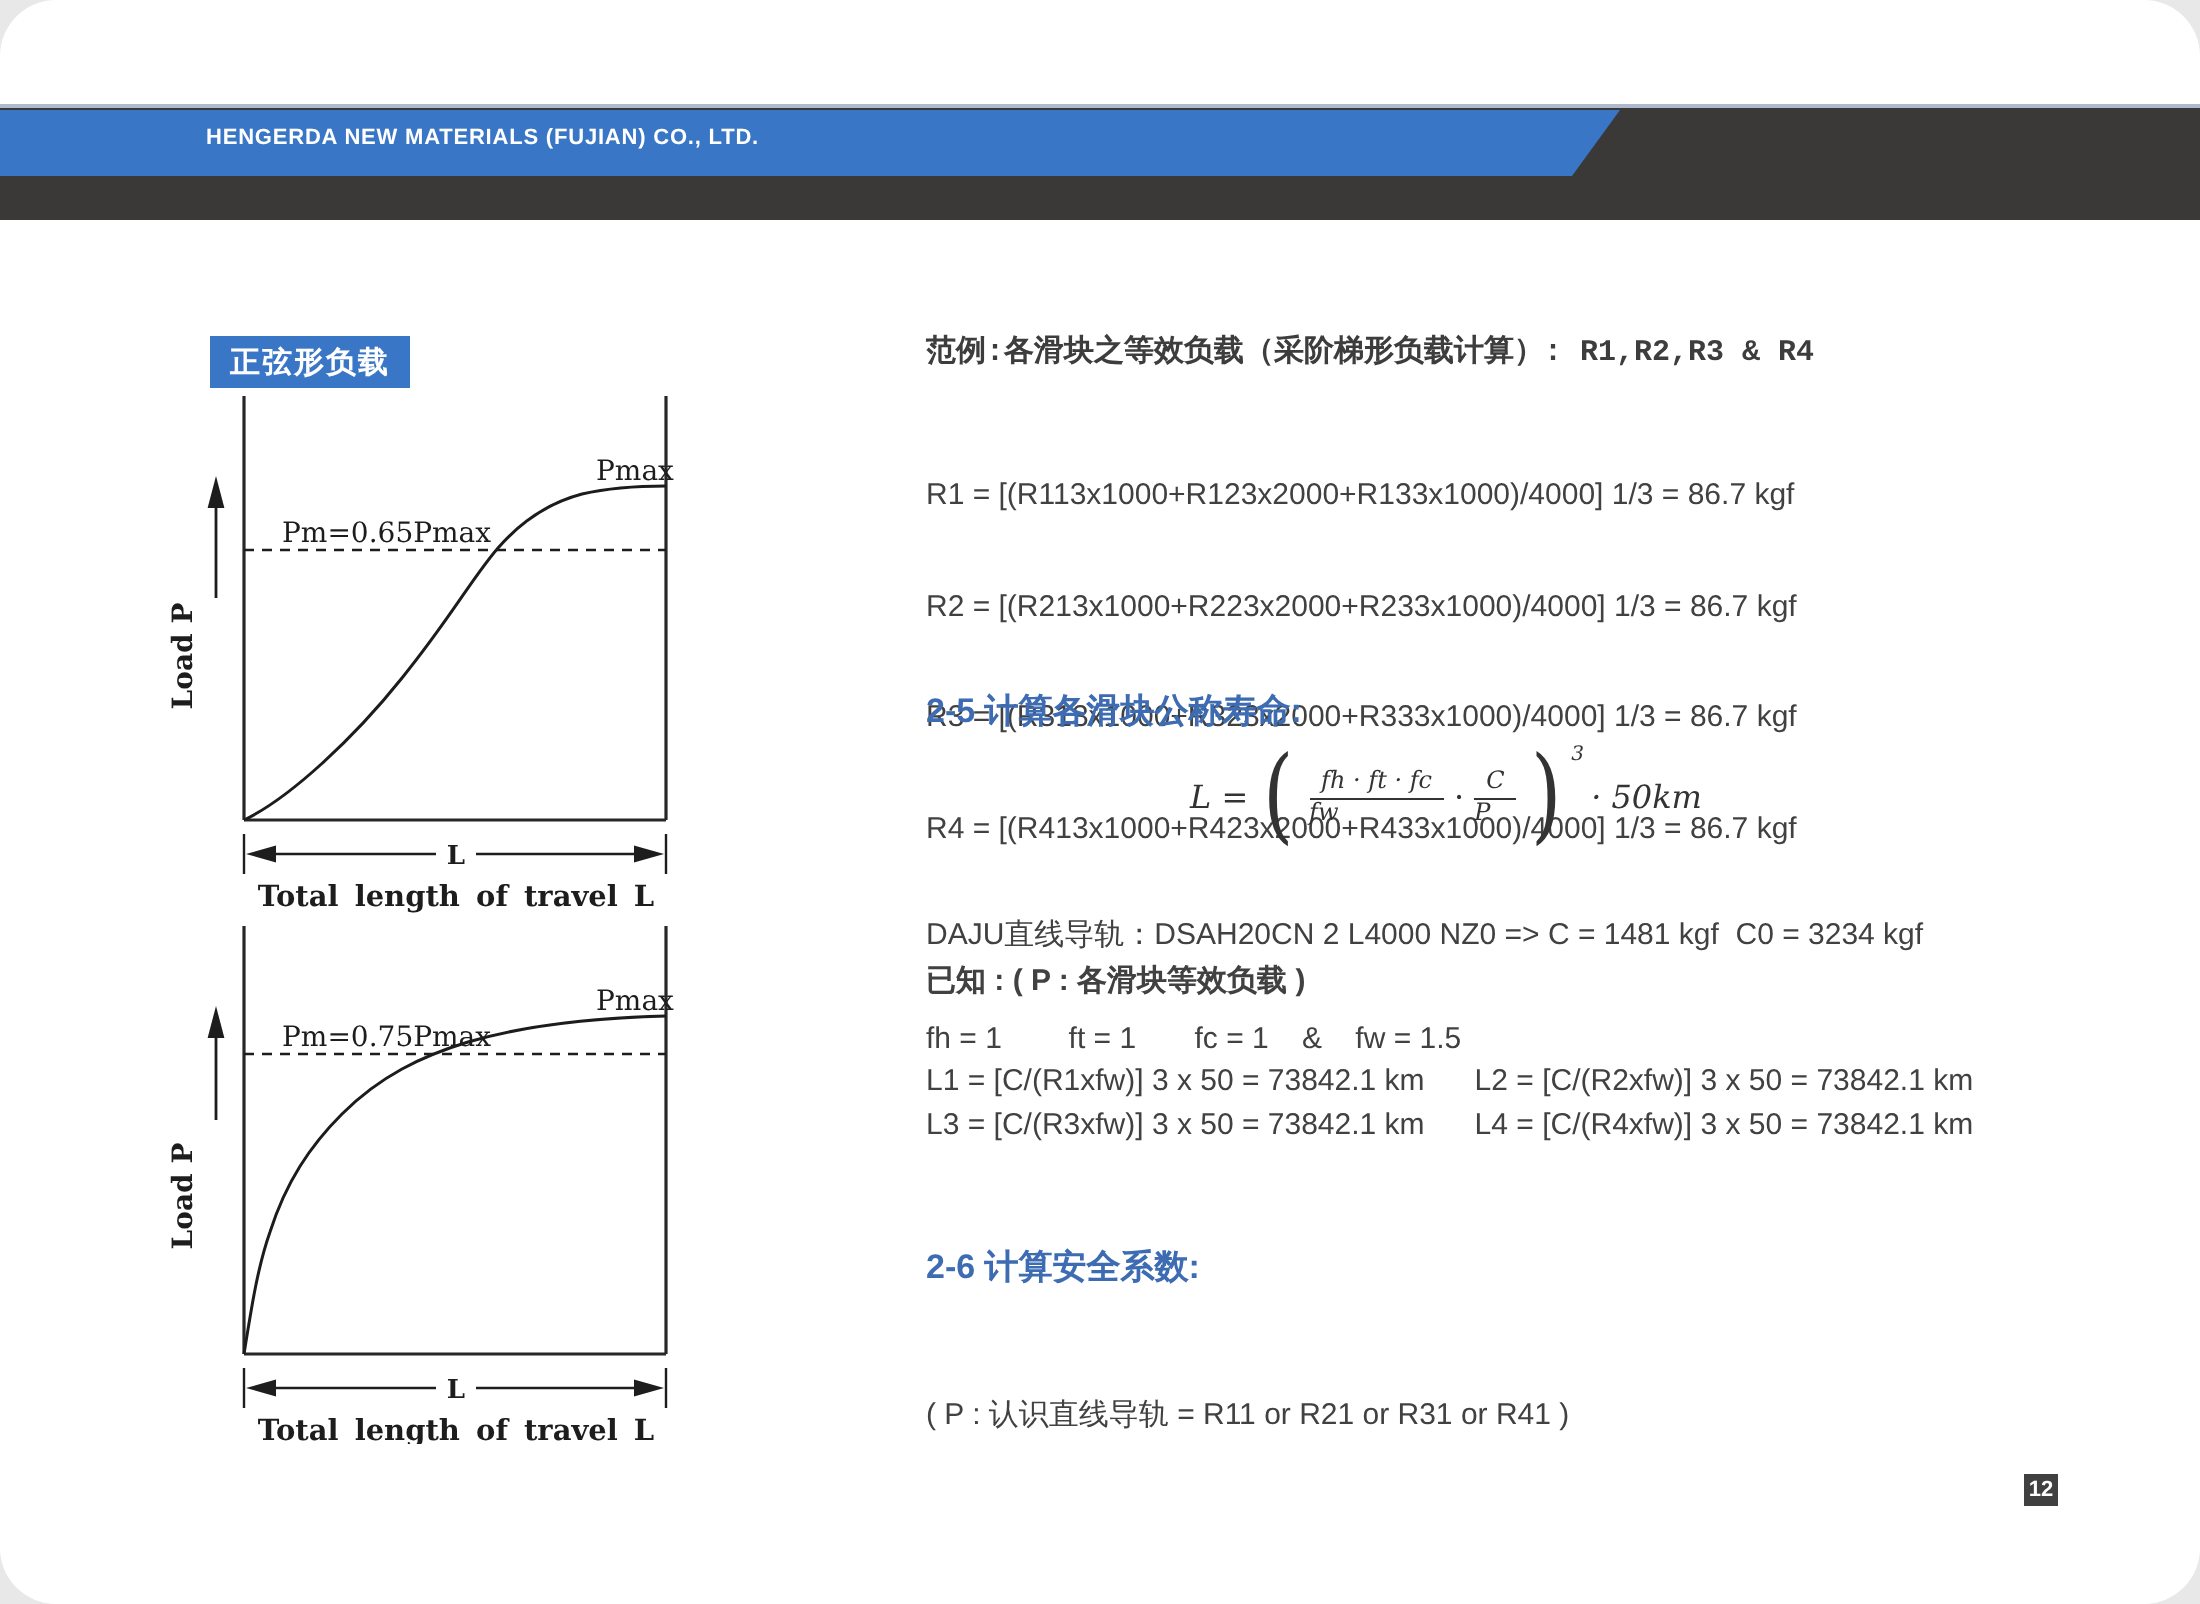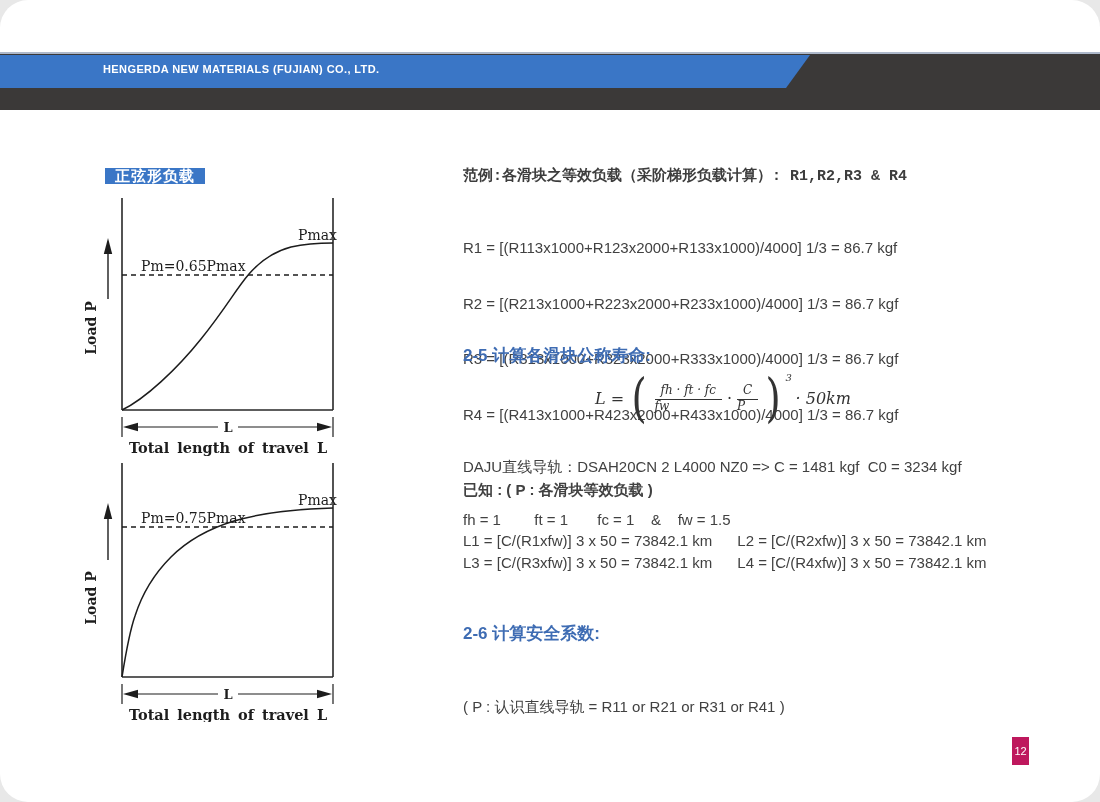--- a/index.html
+++ b/index.html
@@ -10,21 +10,21 @@
   .hdr-topline{position:absolute;left:0;top:52px;width:1100px;height:3px;background:#aeb9cb;}
   .hdr-dark{position:absolute;left:0;top:54px;width:1100px;height:56px;background:#3b3938;}
   .hdr-blue{position:absolute;left:0;top:55px;width:810px;height:33px;background:#3a76c6;
             clip-path:polygon(0 0,810px 0,786px 33px,0 33px);}
   .company{position:absolute;left:103px;top:63px;color:#ffffff;font-size:11px;font-weight:bold;
            letter-spacing:.4px;}
   .sec-title{position:absolute;left:876px;top:83px;color:#ffffff;font-size:20px;font-weight:bold;
              letter-spacing:1px;margin-top:40px;}
 
   
-  .load-label{position:absolute;left:105px;top:168px;width:100px;height:16px;background:#3a76c6;
+  .load-label{position:absolute;left:105px;top:168px;width:100px;height:26px;background:#3a76c6;
               color:#fff;font-size:15px;font-weight:bold;display:flex;align-items:center;justify-content:center;
               letter-spacing:1px;}
   .chart{position:absolute;}
   .chart svg{display:block;}
   .chart text{fill:#1d1d1d;}
 
   
   .rtext{position:absolute;left:463px;color:#414141;font-size:15px;white-space:pre-wrap;}
   .bold{font-weight:bold;color:#3d3d3d;}
   .blue-head{position:absolute;left:463px;color:#3e6cb3;font-size:17px;font-weight:bold;}
@@ -37,22 +37,22 @@
   .formula .it{font-style:italic;}
   .paren{font-size:52px;font-weight:200;line-height:0;transform:scaleX(.75);color:#333;}
   .frac{display:inline-block;margin:0 5px;font-size:12px;}
   .frac .num{padding:0 6px 2px 6px;border-bottom:1.2px solid #333;}
   .frac .den{padding-top:2px;}
   .expwrap{position:relative;width:0;}
   .exp{position:absolute;left:2px;top:-26px;font-size:10px;font-style:italic;}
   .tail{margin-left:12px;font-style:italic;}
 
   
-  .pagenum{position:absolute;left:1012px;top:737px;width:17px;height:28px;background:#be185d;color:#fff;
-           font-size:11px;font-weight:normal;display:flex;align-items:center;justify-content:center;}
+  .pagenum{position:absolute;left:1012px;top:737px;width:17px;height:16px;background:#404040;color:#fff;
+           font-size:11px;font-weight:bold;display:flex;align-items:center;justify-content:center;}
 </style>
 </head>
 <body>
 
 <div id="page">
 
   <div class="hdr-topline"></div>
   <div class="hdr-dark"></div>
   <div class="hdr-blue"></div>
   <div class="company">HENGERDA NEW MATERIALS (FUJIAN) CO., LTD.</div>

